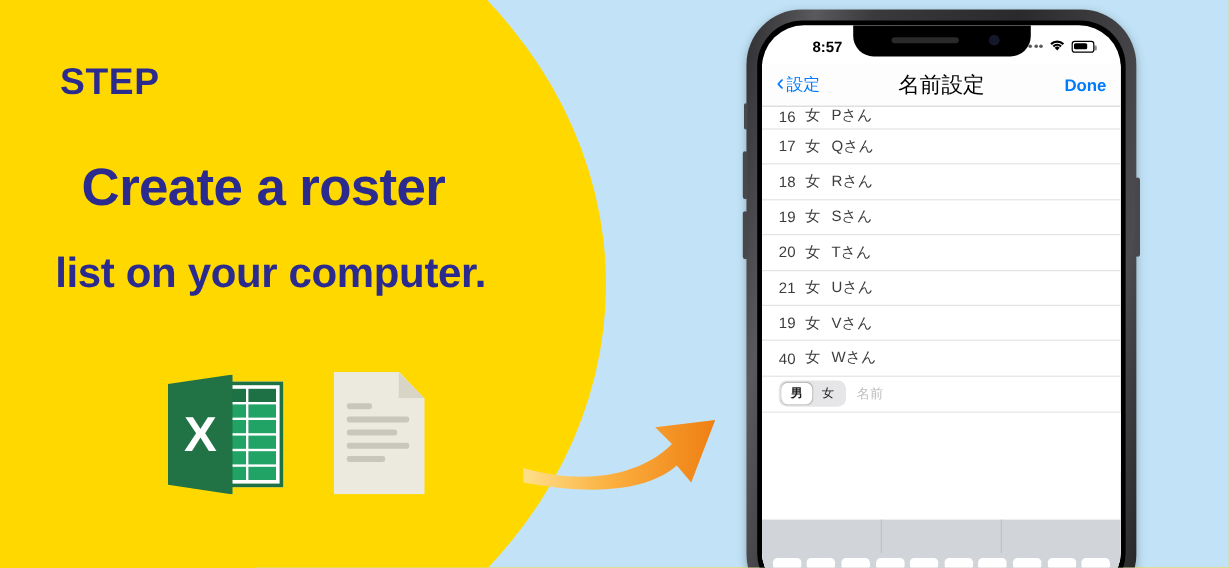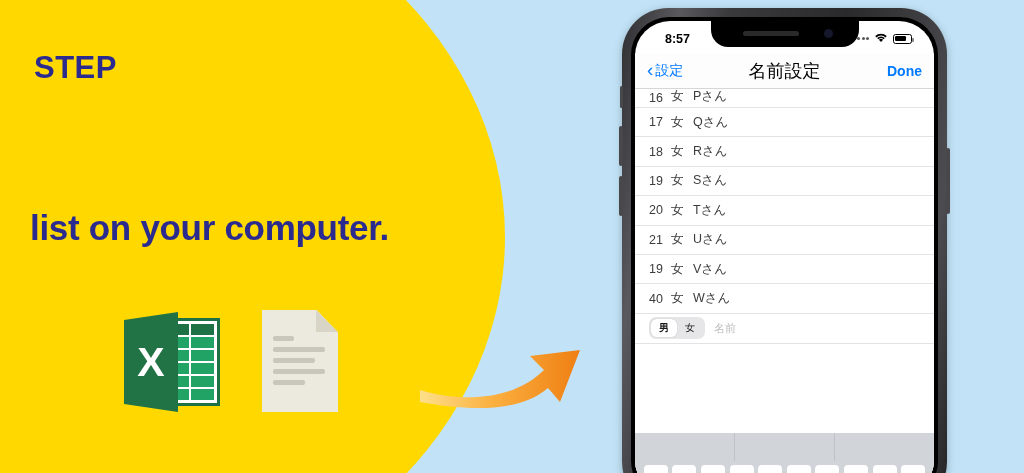--- a/index.html
+++ b/index.html
@@ -14,21 +14,21 @@
   
   .blob{
     position:absolute;
     left:-430px;top:-148px;
     width:935px;height:770px;
     background:#ffd800;
     border-radius:50%;
   }
 
   
-  .copy{position:absolute;left:0;top:0;width:520px;height:336px;}
+  .copy{position:absolute;left:16px;top:0;width:520px;height:336px;}
   .step-line{
     position:absolute;left:34px;top:52px;
     display:flex;align-items:baseline;gap:17px;
     color:#2b2b8f;
   }
   .step-word{
     font-size:31px;font-weight:bold;letter-spacing:0.5px;
     line-height:1;
   }
   .step-num{
@@ -124,21 +124,21 @@
     border-radius:50%;background:#15172b;
   }
   .btn-side{position:absolute;background:#48484c;border-radius:2px;}
   .btn-silent{left:-2px;top:78px;width:3px;height:22px;}
   .btn-volup{left:-3px;top:118px;width:4px;height:40px;}
   .btn-voldn{left:-3px;top:168px;width:4px;height:40px;}
   .btn-power{right:-3px;top:140px;width:4px;height:66px;}
 
   
   .statusbar{
-    position:absolute;left:4px;right:0;top:0;height:32px;
+    position:absolute;left:16px;right:0;top:0;height:32px;
     display:flex;align-items:center;justify-content:space-between;
     padding:0 22px;box-sizing:border-box;font-size:12px;color:#000;
     z-index:5;
   }
   .statusbar .time{font-weight:bold;font-size:12.5px;margin-top:3px;margin-left:4px;}
   .status-right{display:flex;align-items:center;gap:5px;margin-top:3px;}
   .dots{display:flex;gap:1.5px;align-items:flex-end;}
   .dots i{width:3px;height:3px;border-radius:50%;background:#5a5a5a;display:block;}
   .batt{
     width:19px;height:10px;border:1.2px solid #000;border-radius:2.6px;
@@ -207,20 +207,21 @@
 <div id="stage">
 
   <div class="blob"></div>
 
   <div class="copy">
 
     <div class="step-line">
       <div class="step-word">STEP</div>
     </div>
 
+    <div class="headline">Create a roster</div>
 
     <div class="sub">
       <div>list on your computer.</div>
     </div>
 
     <div class="excel">
       <div class="grid">
         <div class="gridinner">
           <i class="hdr"></i>
             <i class="hdr"></i>

